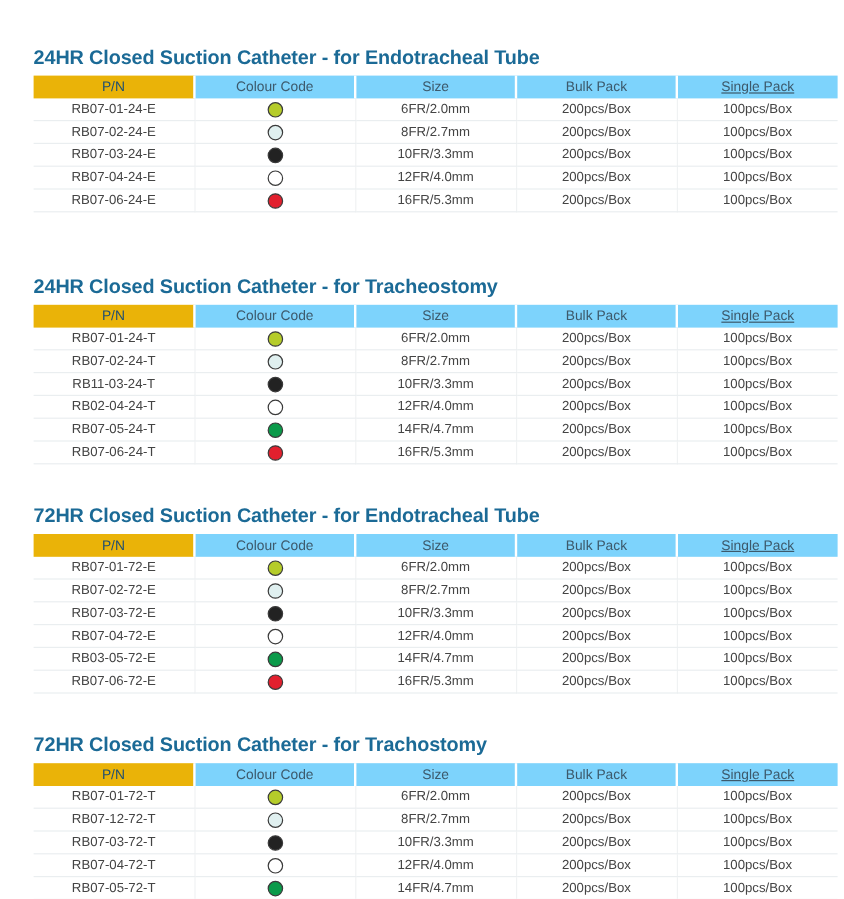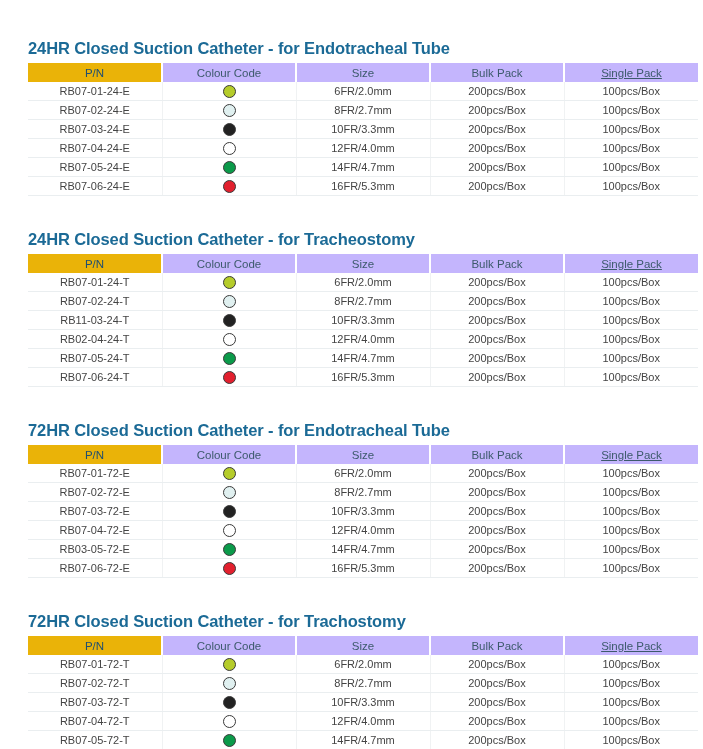--- a/index.html
+++ b/index.html
@@ -8,21 +8,21 @@
       font-family: "Liberation Sans", "DejaVu Sans", sans-serif;
     }
     .section { position: absolute; left: 28px; width: 670px; margin-top: 29px; }
     .section-title {
       color: #1b6a96; font-weight: bold; font-size: 16.5px;
       height: 26px; line-height: 22px; white-space: nowrap; letter-spacing: -0.1px;
     }
     table { border-collapse: collapse; width: 670px; table-layout: fixed; }
     th {
       height: 19px; padding: 0; font-weight: normal; font-size: 11.5px; color: #3d5a6c;
-      background: #c4b5fd; border-right: 2px solid #ffffff; text-align: center;
+      background: #7dd3fc; border-right: 2px solid #ffffff; text-align: center;
     }
     th:last-child { border-right: none; text-decoration: underline; }
     th.pn { background: #eab308; color: #1f4f72; }
     td {
       height: 18px; padding: 0; font-size: 11px; color: #444; text-align: center;
       border-bottom: 1px solid #eaeef0; border-right: 1px solid #f0f2f3;
     }
     td:last-child { border-right: none; }
     .dot {
       display: inline-block; width: 13px; height: 13px; border-radius: 50%;
@@ -68,27 +68,20 @@
             <td>100pcs/Box</td>
           </tr>
           <tr>
             <td>RB07-04-24-E</td>
             <td><span class="dot" style="background: rgb(255, 255, 255);"></span></td>
             <td>12FR/4.0mm</td>
             <td>200pcs/Box</td>
             <td>100pcs/Box</td>
           </tr>
           <tr>
-            <td>RB07-05-24-E</td>
-            <td><span class="dot" style="background: rgb(11, 154, 74);"></span></td>
-            <td>14FR/4.7mm</td>
-            <td>200pcs/Box</td>
-            <td>100pcs/Box</td>
-          </tr>
-          <tr>
             <td>RB07-06-24-E</td>
             <td><span class="dot" style="background: rgb(226, 32, 46);"></span></td>
             <td>16FR/5.3mm</td>
             <td>200pcs/Box</td>
             <td>100pcs/Box</td>
           </tr>
         </tbody>
     </table>
   </div>
 
@@ -224,21 +217,21 @@
       </thead>
       <tbody>
           <tr>
             <td>RB07-01-72-T</td>
             <td><span class="dot" style="background: rgb(181, 204, 42);"></span></td>
             <td>6FR/2.0mm</td>
             <td>200pcs/Box</td>
             <td>100pcs/Box</td>
           </tr>
           <tr>
-            <td>RB07-02-72-T</td>
+            <td>RB07-12-72-T</td>
             <td><span class="dot" style="background: rgb(224, 240, 240);"></span></td>
             <td>8FR/2.7mm</td>
             <td>200pcs/Box</td>
             <td>100pcs/Box</td>
           </tr>
           <tr>
             <td>RB07-03-72-T</td>
             <td><span class="dot" style="background: rgb(34, 34, 34);"></span></td>
             <td>10FR/3.3mm</td>
             <td>200pcs/Box</td>

